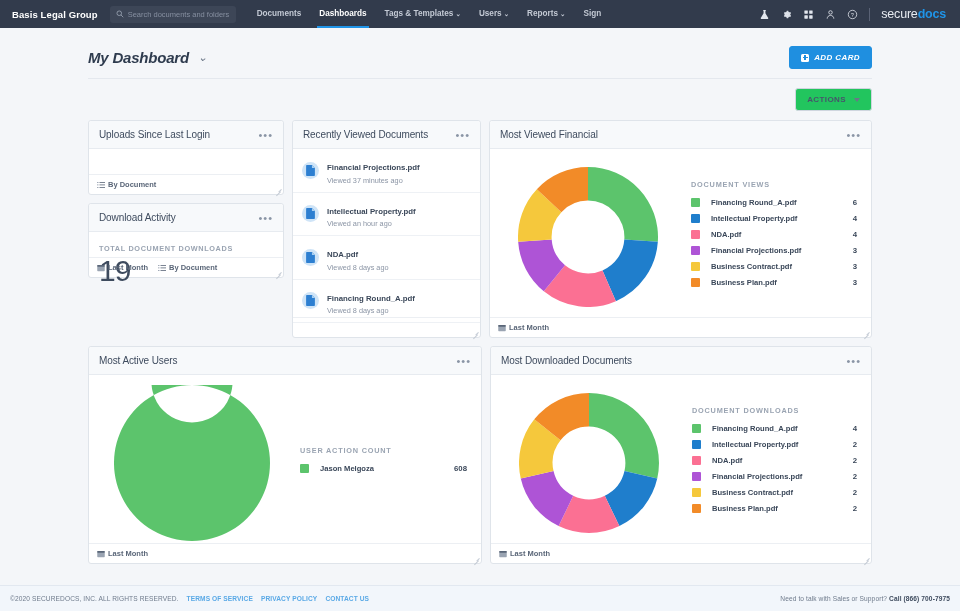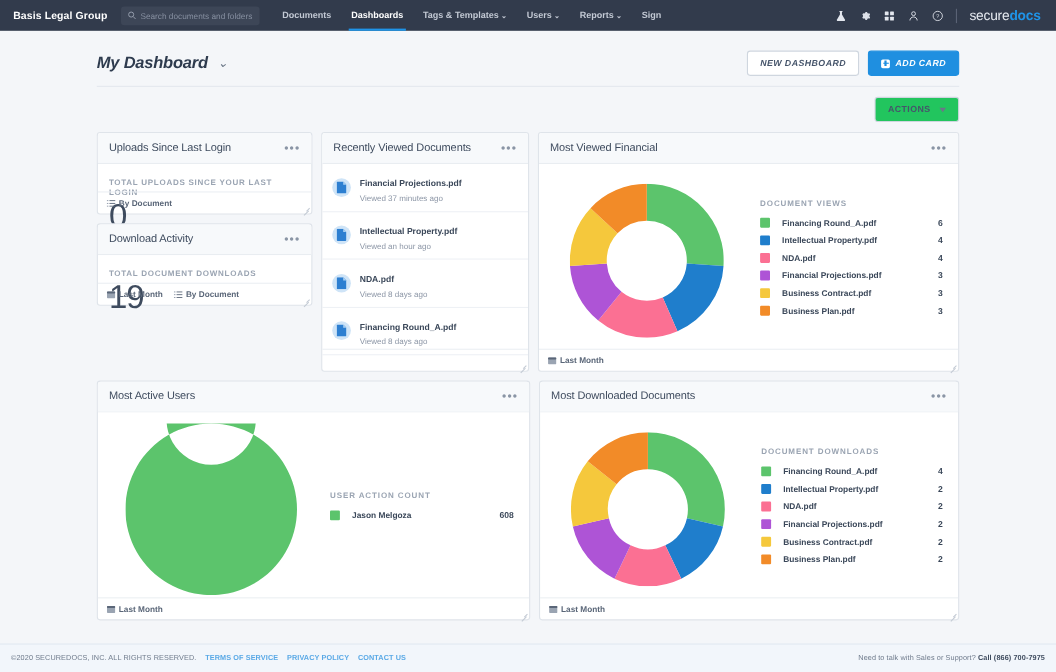--- a/index.html
+++ b/index.html
@@ -183,21 +183,20 @@
     </div>
   </div>
 </div>
 
 <div class="page">
 
   <div class="pagehead">
     <div class="ptitle">My Dashboard</div>
     <div class="pcaret">⌄</div>
     <div class="pbtns">
-      <div class="btn btn-ghost">NEW DASHBOARD</div>
       <div class="btn btn-primary">
         <span class="plusbox"></span>
         <span>ADD CARD</span>
       </div>
     </div>
   </div>
 
   <div class="actionsrow">
     <div class="btn btn-actions">
       <span>ACTIONS</span>
@@ -206,24 +205,20 @@
   </div>
 
   <div class="grid">
 
     <div class="colA">
 
       <div class="card stat-card">
         <div class="card-head">
           <div class="card-title">Uploads Since Last Login</div>
           <div class="dots">•••</div>
-        </div>
-        <div class="stat-body">
-          <div class="stat-label">TOTAL UPLOADS SINCE YOUR LAST LOGIN</div>
-          <div class="stat-value">0</div>
         </div>
         <div class="card-foot">
           <div class="foot-item">
             <svg width="8" height="8" viewBox="0 0 16 16">
               <rect x="0" y="2" width="3" height="1.6" fill="#8a95a5"></rect>
                 <rect x="5" y="2" width="11" height="1.6" fill="#5a6678"></rect>
               <rect x="0" y="7" width="3" height="1.6" fill="#8a95a5"></rect>
                 <rect x="5" y="7" width="11" height="1.6" fill="#5a6678"></rect>
               <rect x="0" y="12" width="3" height="1.6" fill="#8a95a5"></rect>
                 <rect x="5" y="12" width="11" height="1.6" fill="#5a6678"></rect>

